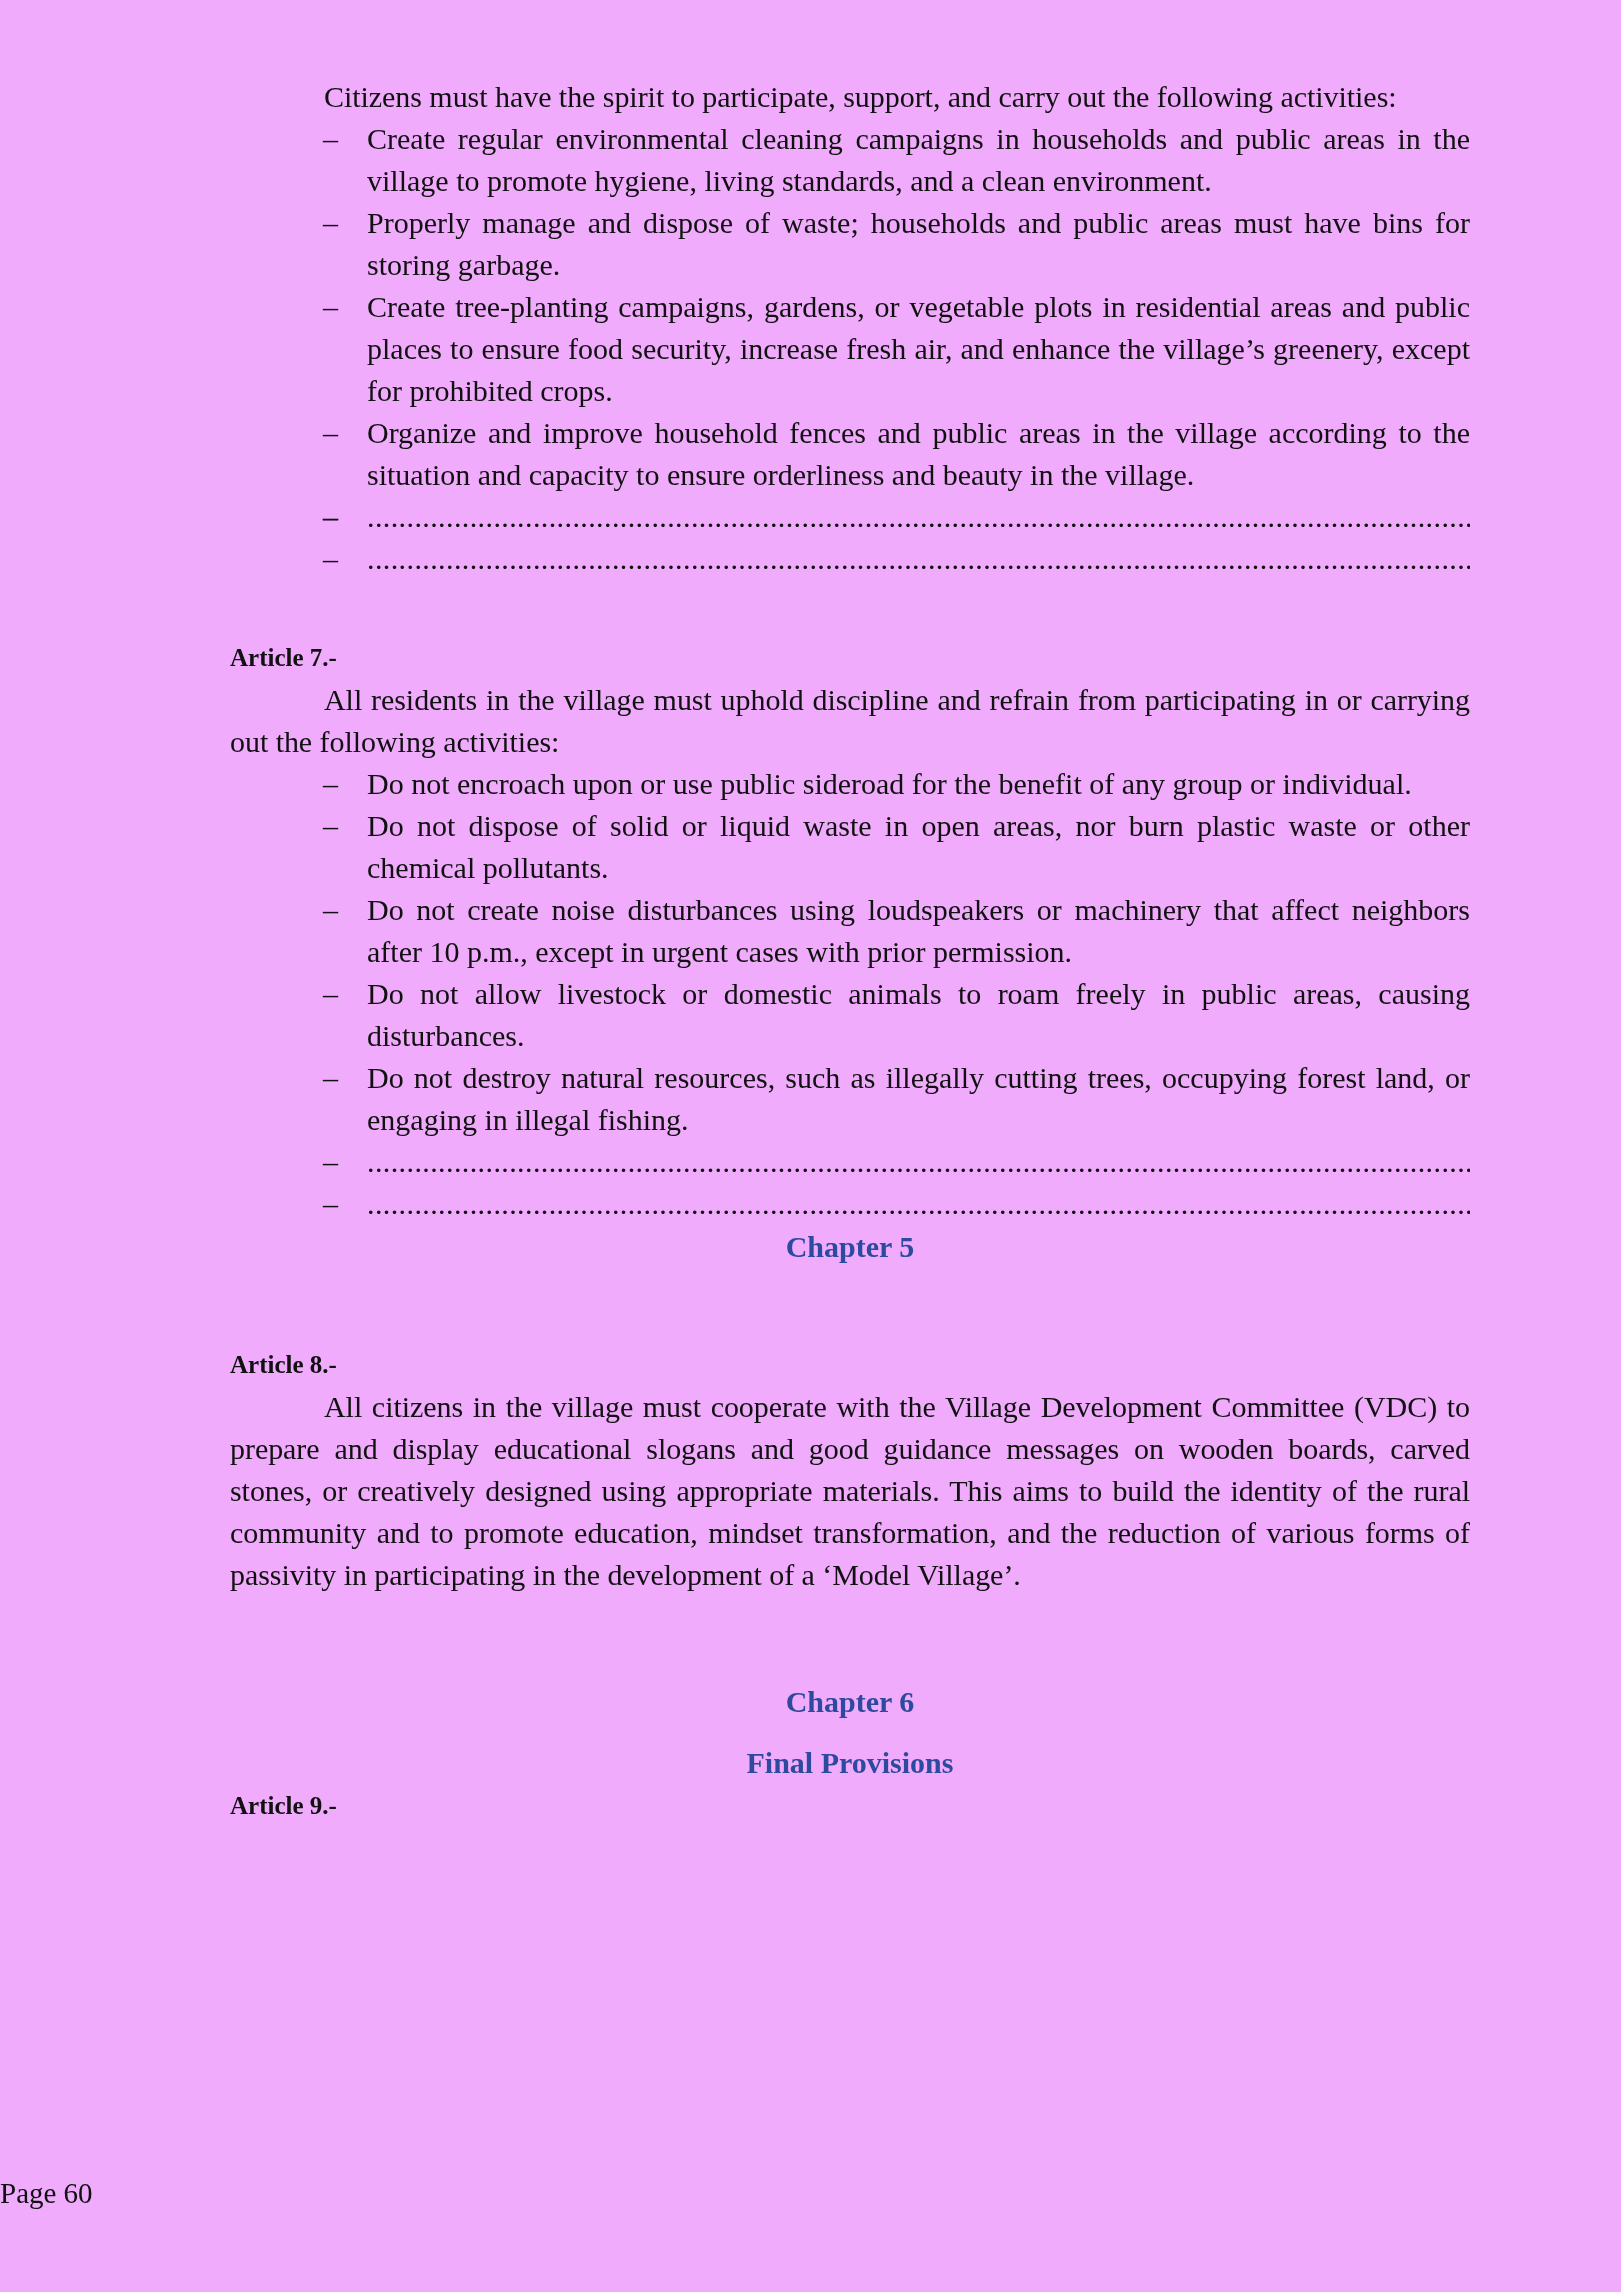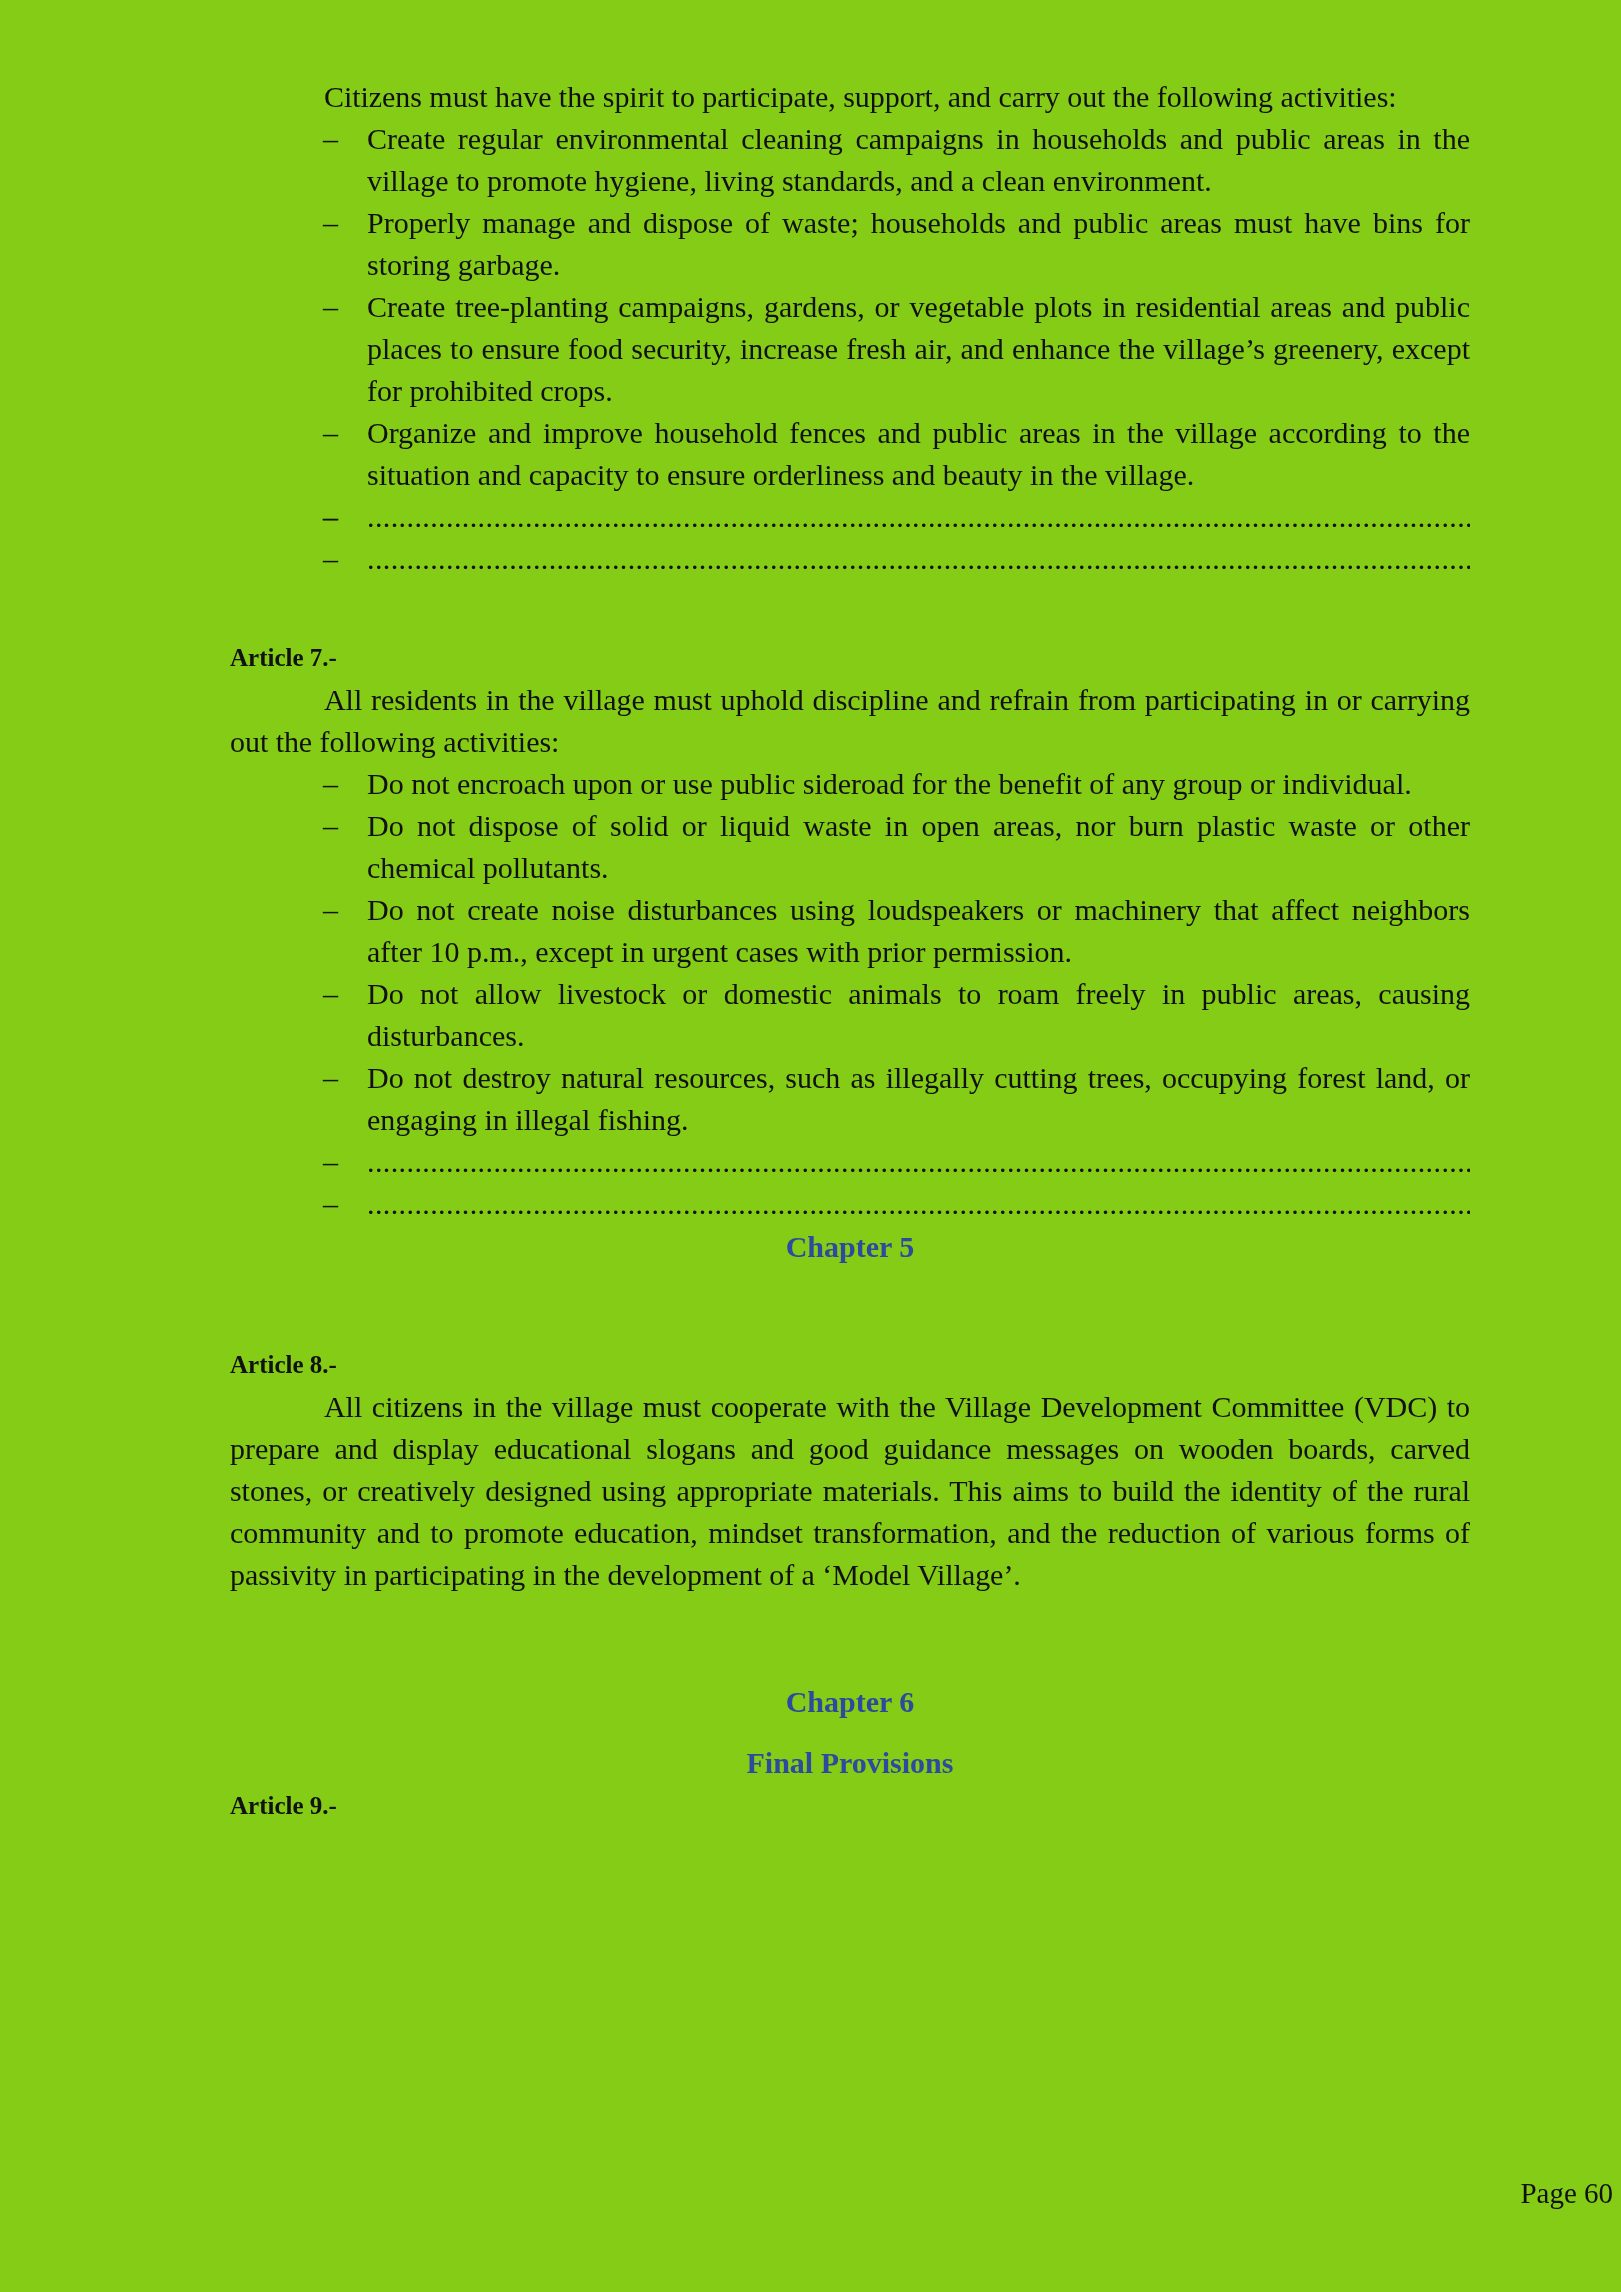--- a/index.html
+++ b/index.html
@@ -12,21 +12,21 @@
     height: 2293px;
     position: relative;
     font-family: "Liberation Serif", "DejaVu Serif", serif;
     color: #111111;
     overflow: hidden;
   }
 
   .page {
     position: absolute;
     inset: 0;
-    background: #84cc16;
+    background: #f0abfc;
   }
 
   
   .content {
     position: absolute;
     left: 230px;
     top: 76px;
     width: 1240px;
   }
 
@@ -100,21 +100,21 @@
 
   .spacer-sm { height: 17.6px; }
   .spacer-lg { height: 57px; }
   .spacer-xl { height: 84px; }
 
   .footer {
     position: absolute;
     left: 0;
     right: 8px;
     top: 2174px;
-    text-align: right;
+    text-align: left;
     font-size: 29px;
     line-height: 39px;
     color: #111111;
   }
 </style>
 </head>
 <body style="background: rgb(255, 255, 255); color: rgb(17, 17, 17);">
 
 <div class="page">
 

